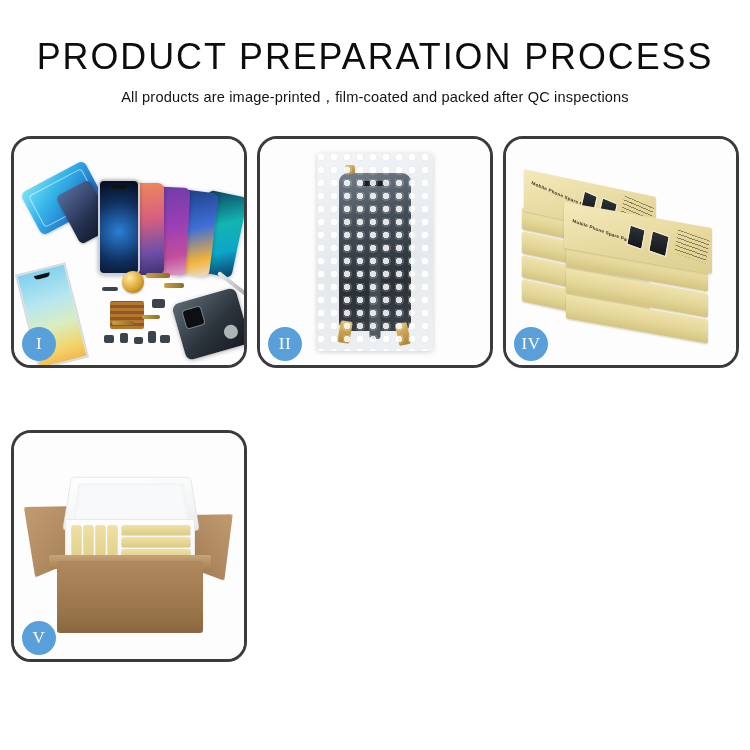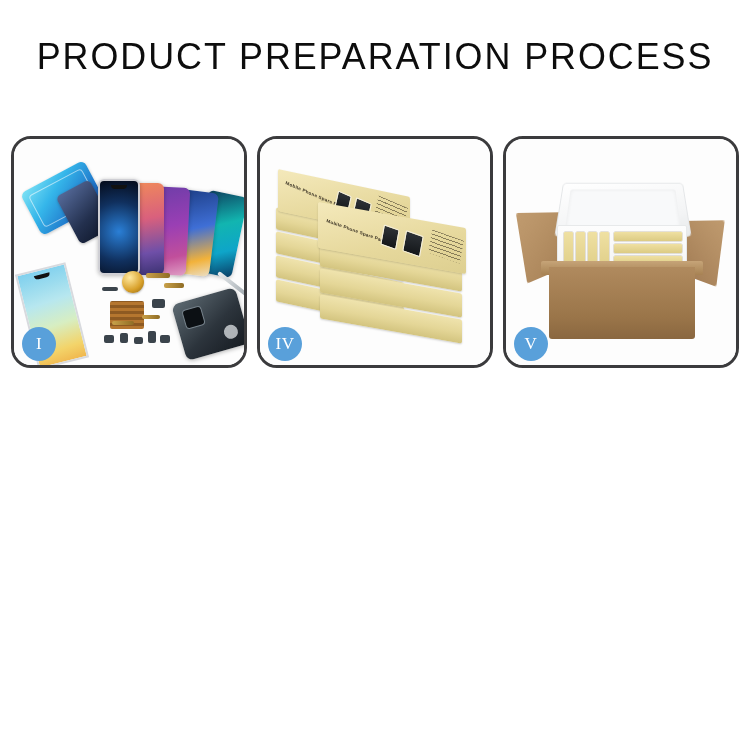--- a/index.html
+++ b/index.html
@@ -309,20 +309,21 @@
   }
   .tape { position:absolute; background: rgba(135,108,76,.55); border-radius:1px; }
 </style>
 </head>
 <body>
 
 <div class="page">
 
   <div class="header">
     <div class="title">PRODUCT PREPARATION PROCESS</div>
+    <div class="subtitle">All products are image-printed，film-coated and packed after QC inspections</div>
   </div>
 
   <div class="grid">
 
     <div class="panel p1">
       <div class="panel-stage">
         <div class="adhesive"></div>
         <div class="adhesive2"></div>
         <div class="fan">
           <div class="ph ph-e"></div>
@@ -346,20 +347,34 @@
           <div class="flex" style="left:44px; top:4px;  width:24px; height:5px;"></div>
           <div class="flex" style="left:62px; top:14px; width:20px; height:5px;"></div>
           <div class="flex" style="left:10px; top:52px; width:22px; height:4px;"></div>
           <div class="flex" style="left:40px; top:46px; width:18px; height:4px;"></div>
         </div>
         <div class="ph ph-a" style="position:absolute; left:12px; top:128px; width:52px; height:98px; transform:rotate(-14deg); background:linear-gradient(175deg,#7fd0ee 0%,#b7e7ef 35%,#d7eec2 60%,#f3d46a 85%,#f0b74e 100%); border:2px solid #d8dade;"></div>
       </div>
       <div class="badge">I</div>
     </div>
 
+    <div class="panel">
+      <div class="panel-stage">
+        <div class="bubble-bag">
+          <div class="screen-inner">
+            <div class="flexcable"></div>
+          </div>
+          <div class="gold-tab" style="left:28px; top:12px; width:10px; height:9px;"></div>
+          <div class="gold-tab" style="left:22px; bottom:8px; transform:rotate(10deg);"></div>
+          <div class="gold-tab" style="right:24px; bottom:6px; transform:rotate(-12deg);"></div>
+          <div class="bub-overlay"></div>
+        </div>
+      </div>
+      <div class="badge">II</div>
+    </div>
 
 
     <div class="panel">
       <div class="panel-stage">
         <div class="stack">
 
           <div class="kbox" style="left:0px;   top:58px;  width:128px; height:22px; transform:skewY(12deg);"></div>
           <div class="kbox" style="left:0px;   top:82px;  width:128px; height:22px; transform:skewY(12deg);"></div>
           <div class="kbox" style="left:0px;   top:106px; width:128px; height:22px; transform:skewY(12deg);"></div>
           <div class="kbox" style="left:0px;   top:130px; width:128px; height:22px; transform:skewY(12deg);"></div>

